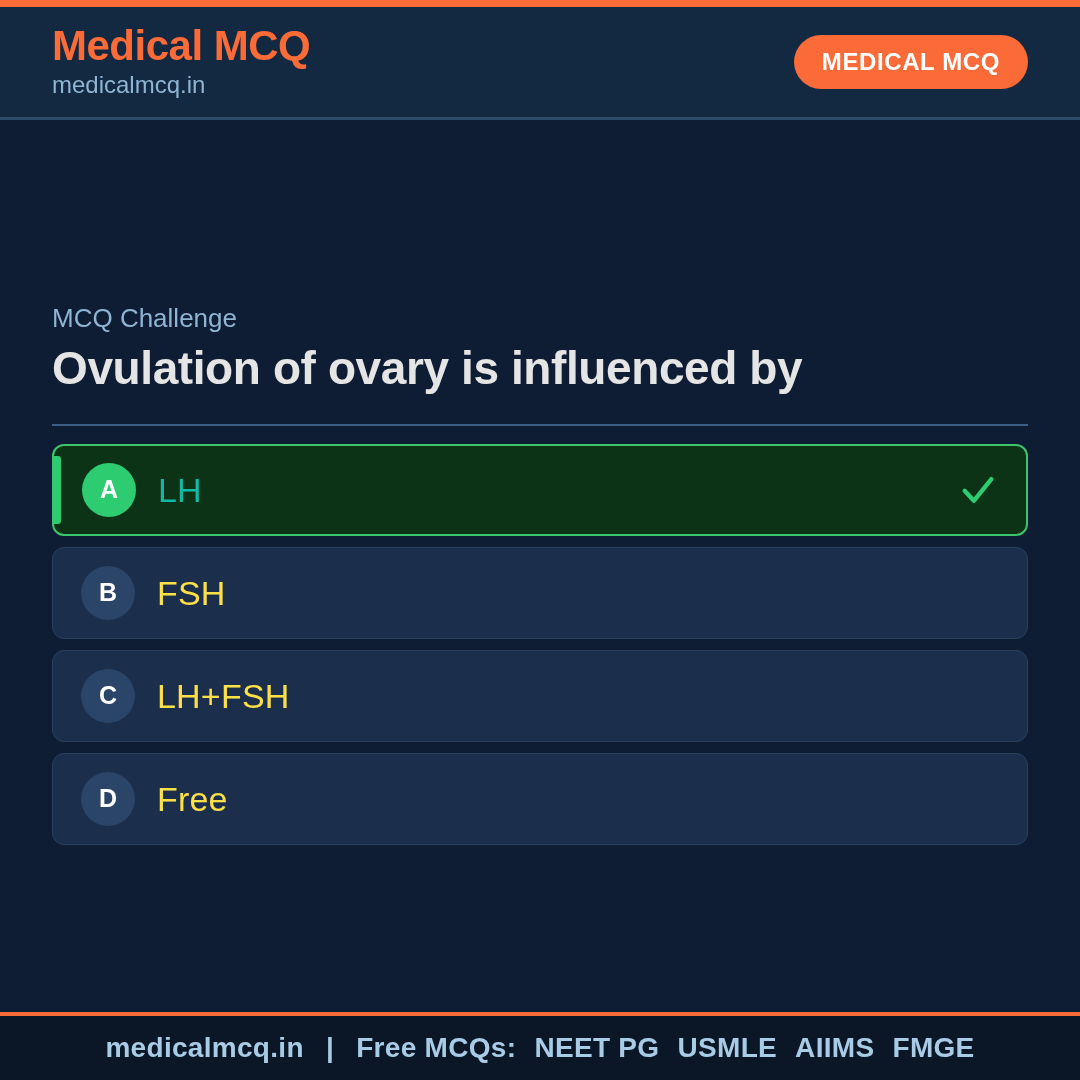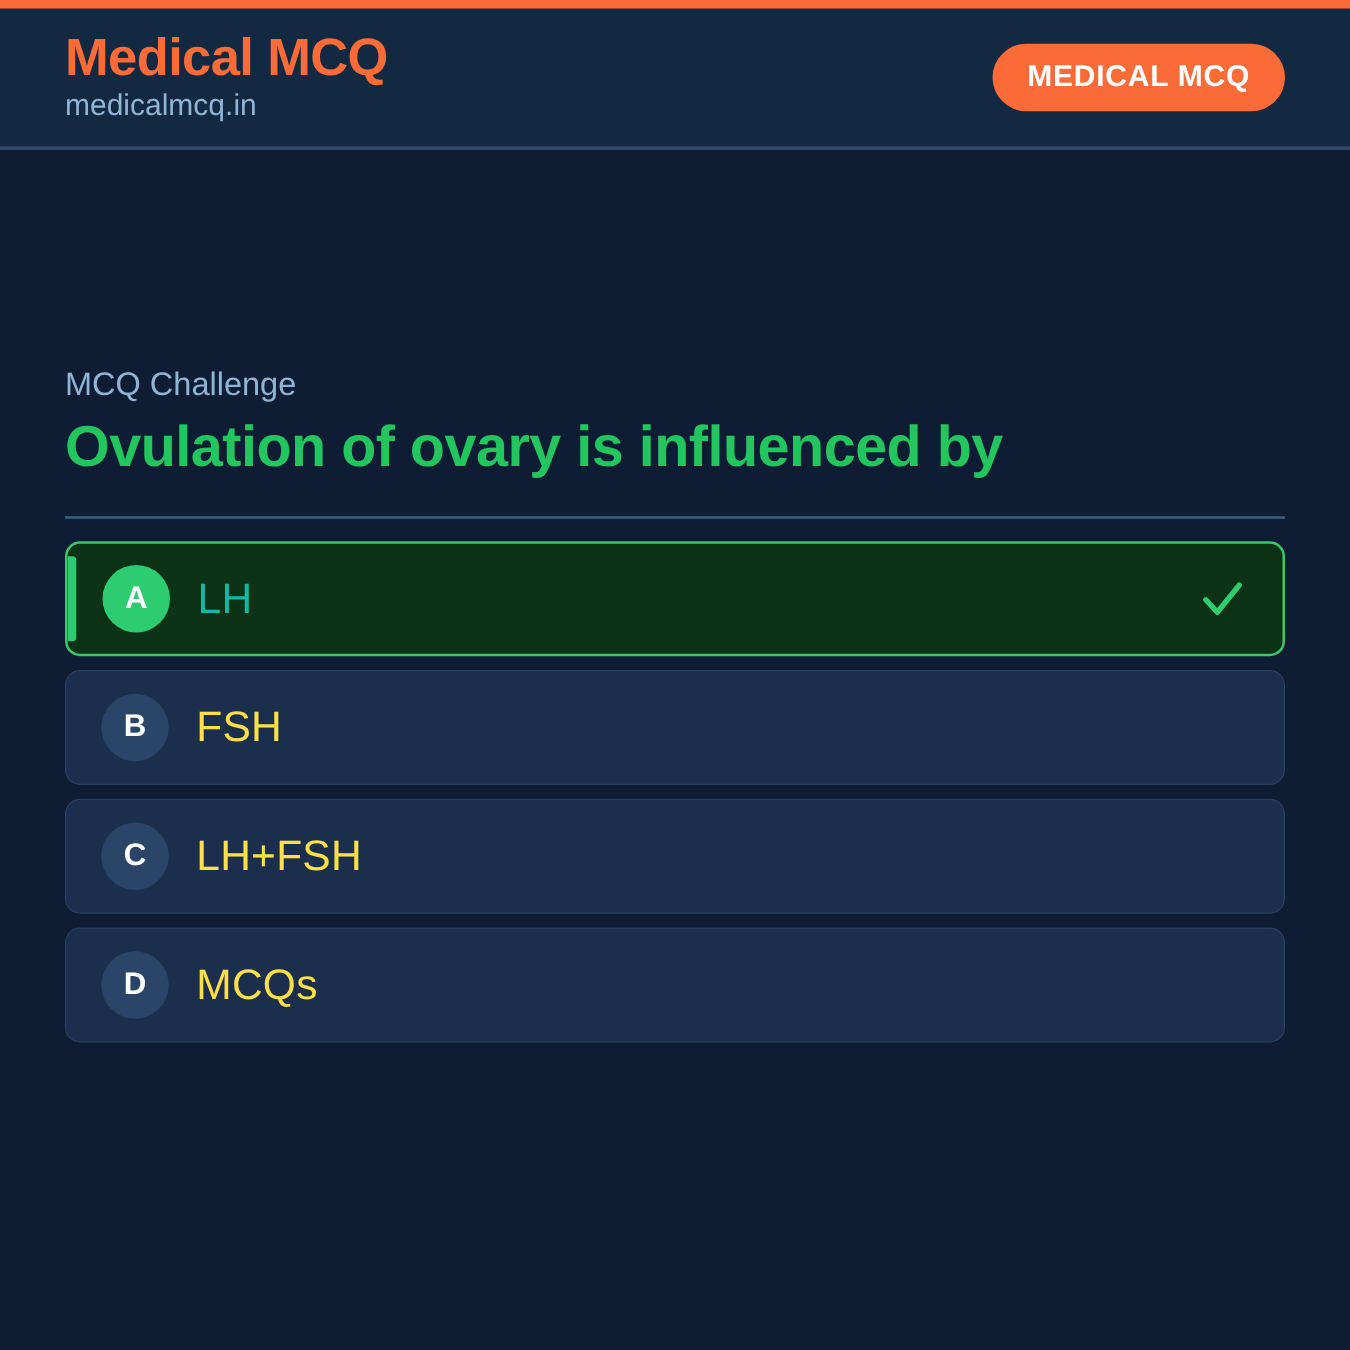--- a/index.html
+++ b/index.html
@@ -72,40 +72,40 @@
     font-weight: bold;
     letter-spacing: 0.6px;
     border-radius: 999px;
     padding: 13px 28px;
     white-space: nowrap;
   }
 
   
   .main {
     flex: 1 1 auto;
-    padding: 0 52px;
+    padding: 11px 52px;
     display: flex;
     flex-direction: column;
   }
 
   .question-block {
     margin-top: 172px;
   }
 
   .eyebrow {
     font-size: 26px;
     color: #8fb4d4;
     line-height: 1.2;
     margin-bottom: 8px;
   }
 
   .question-title {
     font-size: 46px;
     font-weight: bold;
-    color: #22c55e;
+    color: #e5e5e5;
     line-height: 1.16;
     letter-spacing: -0.4px;
     max-width: 930px;
   }
 
   .divider {
     height: 2px;
     background: #3b5f85;
     margin-top: 28px;
     margin-bottom: 18px;
@@ -263,21 +263,32 @@
       <div class="option">
 
         <div class="badge">C</div>
         <div class="option-text">LH+FSH</div>
 
       </div>
 
       <div class="option">
 
         <div class="badge">D</div>
-        <div class="option-text">MCQs</div>
+        <div class="option-text">Free</div>
 
       </div>
 
     </div>
   </div>
 
+  <div class="footer">
+    <div class="footer-text">
+      <span>medicalmcq.in</span>
+      <span class="footer-sep">|</span>
+      <span>Free MCQs:</span>
+      <span class="footer-exam">NEET PG</span>
+      <span class="footer-exam">USMLE</span>
+      <span class="footer-exam">AIIMS</span>
+      <span class="footer-exam">FMGE</span>
+    </div>
+  </div>
 
 </div>
 
 </body></html>

